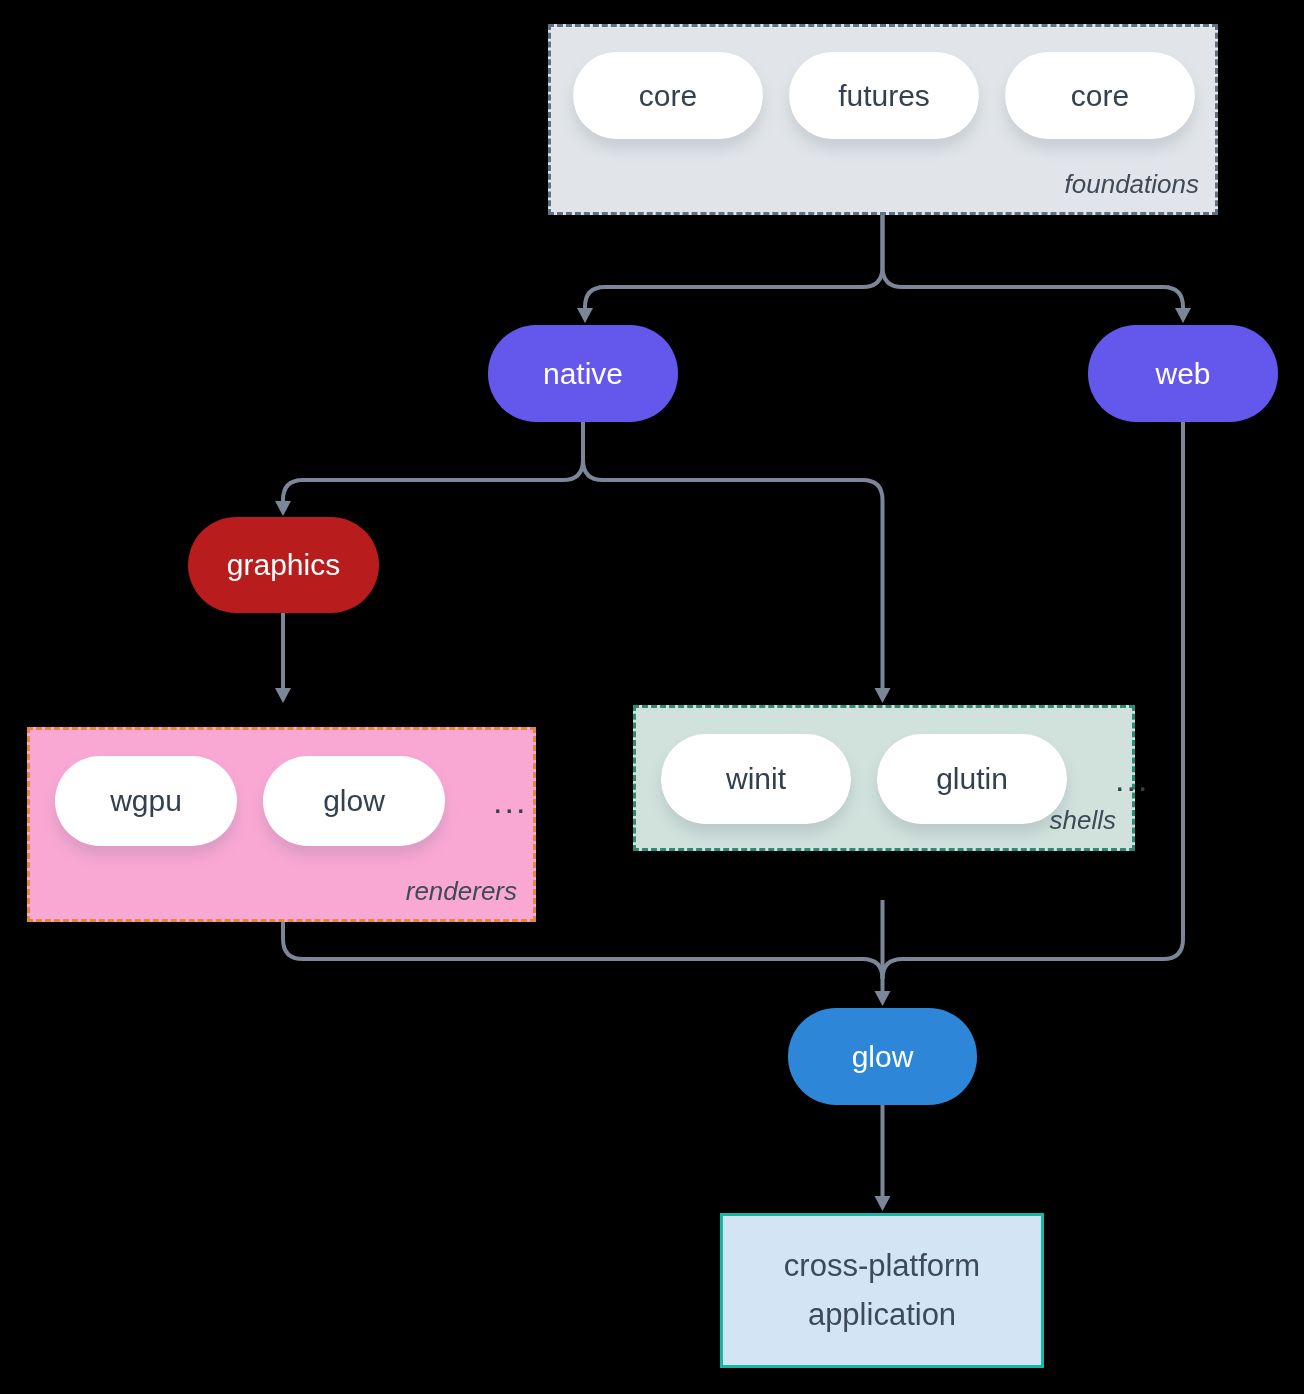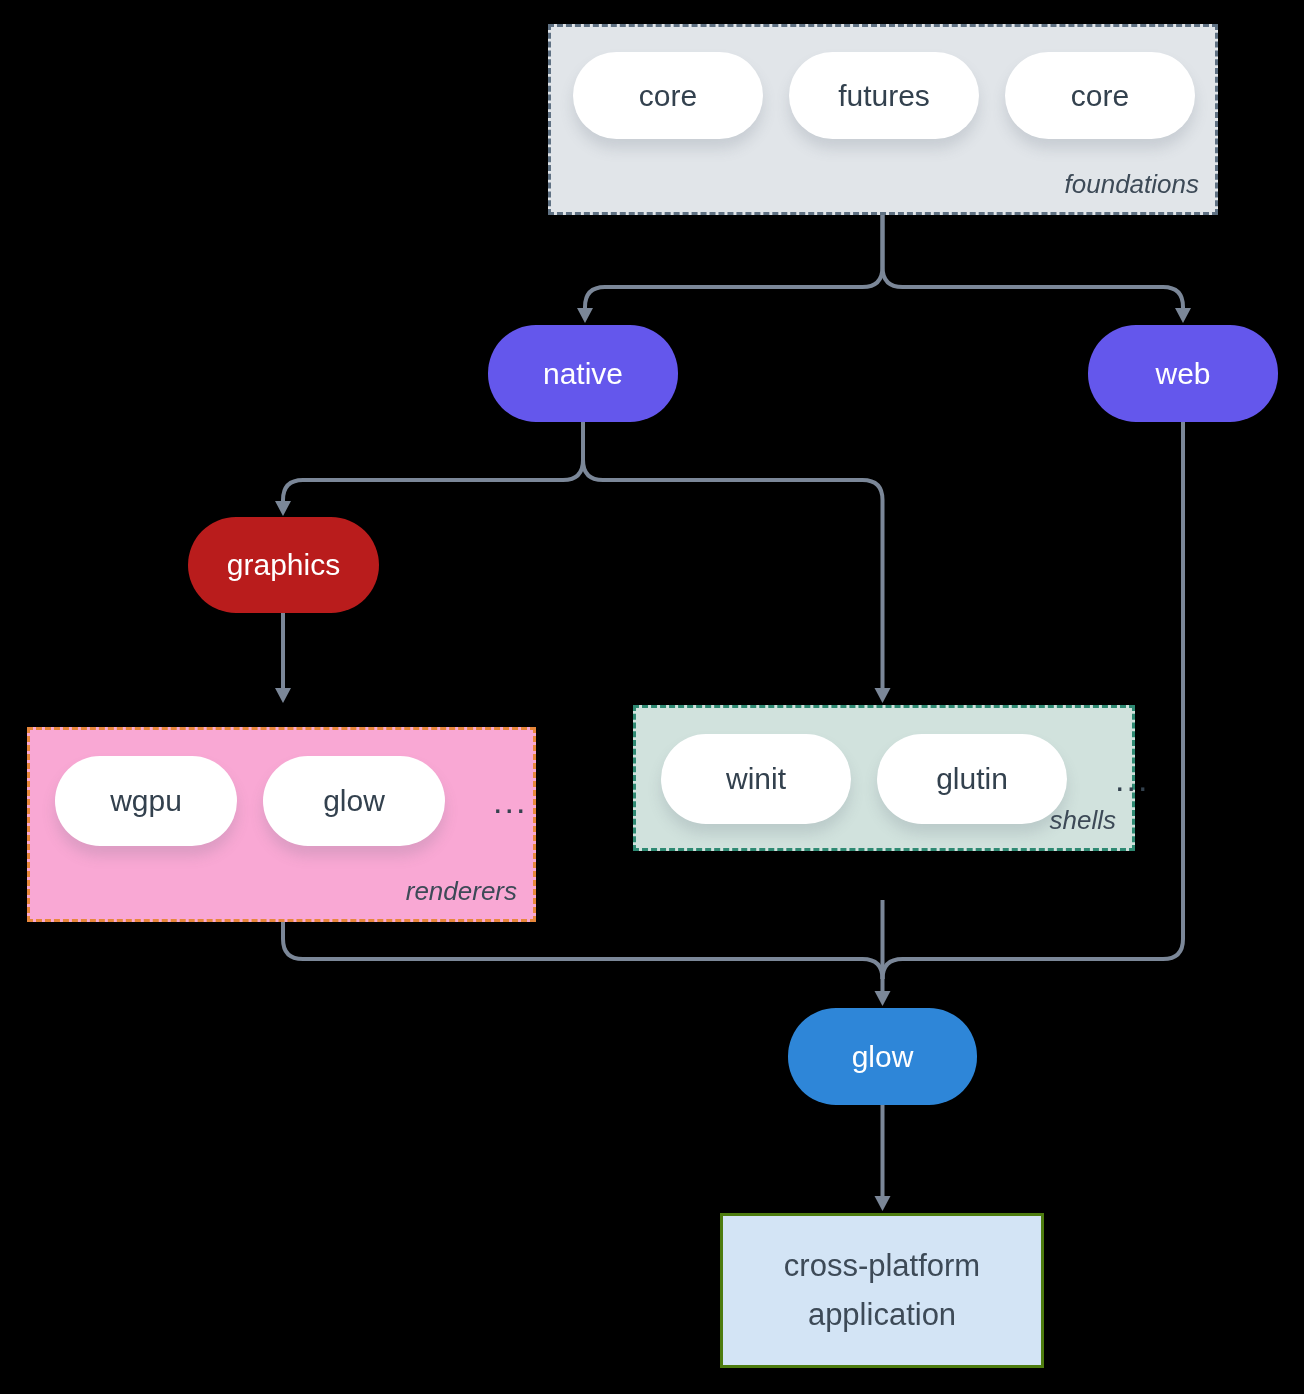--- a/index.html
+++ b/index.html
@@ -36,21 +36,21 @@
     color:#3d4a57;font-size:26px;font-style:italic;}
 
   .node{position:absolute;display:flex;align-items:center;justify-content:center;
     color:#fff;font-size:30px;border-radius:48px;}
   .node-native{left:488px;top:325px;width:190px;height:97px;background:#6457ec;}
   .node-web{left:1088px;top:325px;width:190px;height:97px;background:#6457ec;}
   .node-graphics{left:188px;top:517px;width:191px;height:96px;background:#b91c1c;}
   .node-iced{left:788px;top:1008px;width:189px;height:97px;background:#2e86d8;}
 
   .app-box{position:absolute;left:720px;top:1213px;width:324px;height:155px;
-    box-sizing:border-box;background:#d3e4f5;border:3px solid #4d7c0f;
+    box-sizing:border-box;background:#d3e4f5;border:3px solid #14b8a6;
     display:flex;align-items:center;justify-content:center;text-align:center;
     color:#3d4a57;font-size:31px;line-height:1.55;padding:0 28px;}
 </style>
 </head>
 <body>
 
 <div class="canvas">
 
   <svg class="wires" viewBox="0 0 1304 1394" xmlns="http://www.w3.org/2000/svg">
 

